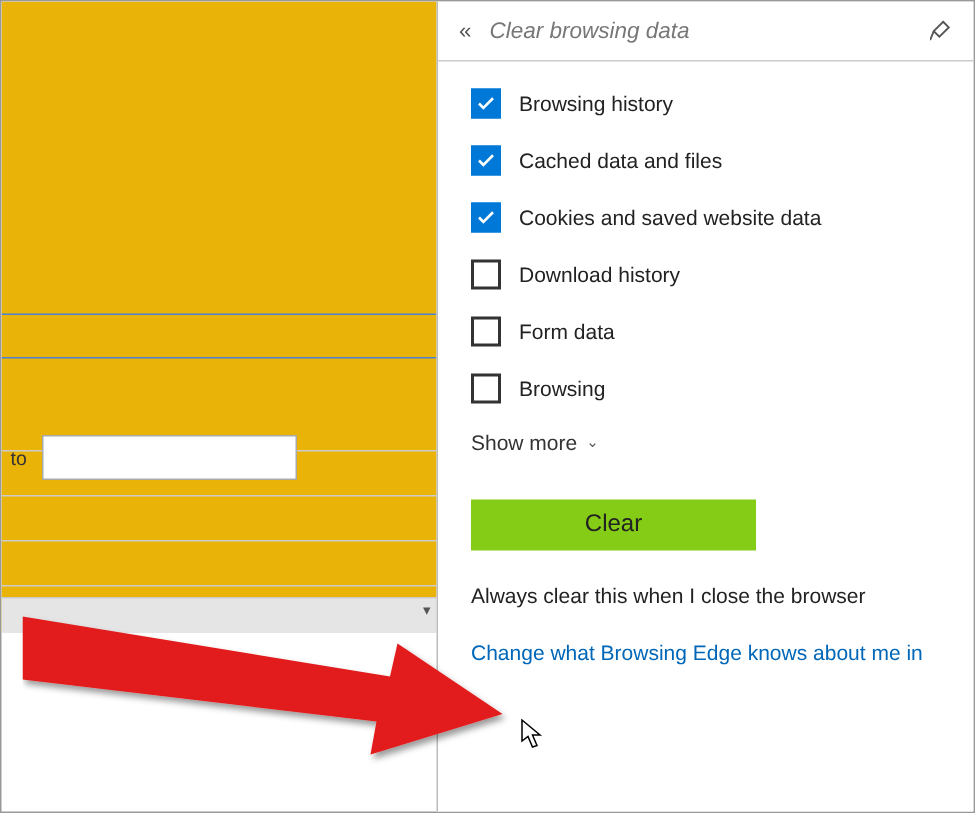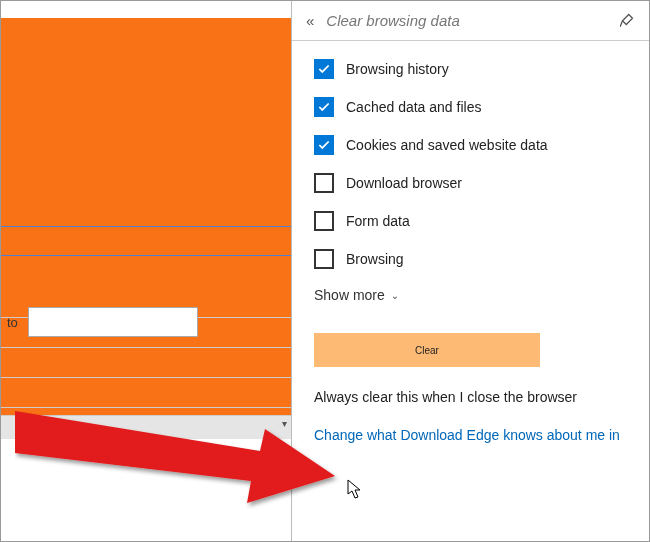--- a/index.html
+++ b/index.html
@@ -1,18 +1,18 @@
 <!DOCTYPE html>
 <html><head>
   <meta charset="utf-8">
   <style>
     * { box-sizing: border-box; margin: 0; padding: 0; font-family: "Segoe UI", sans-serif; }
     body { width: 650px; height: 542px; background: #fff; position: relative; overflow: hidden; border: 1px solid #999; }
 
-    .left-area { position: absolute; left: 0; top: 17px; width: 292px; height: 421px; background: #f97316; }
+    .left-area { position: absolute; left: 0; top: 0; width: 292px; height: 421px; background: #eab308; }
     .left-area .blue-lines { position: absolute; left: 0; top: 208px; width: 100%; height: 30px; border-top: 1px solid #4a82d8; border-bottom: 1px solid #4a82d8; }
     .left-area .table-lines { position: absolute; left: 0; top: 270px; width: 100%; }
     .left-area .table-lines .row { height: 30px; border-bottom: 1px solid #ccc; }
     .left-area .input-row { position: absolute; left: 6px; bottom: 102px; display: flex; align-items: center; gap: 10px; }
     .left-area .input-row .to-label { font-size: 13px; color: #333; }
     .left-area .input-row .to-input { width: 170px; height: 30px; border: 1px solid #aaa; background: #fff; }
     .left-area .bottom-bar { position: absolute; left: 0; bottom: 0; width: 100%; height: 24px; background: #e5e5e5; border-top: 1px solid #ccc; }
     .left-area .bottom-bar::after { content: "▾"; position: absolute; right: 6px; top: 2px; font-size: 10px; color: #555; }
 
     .panel { position: absolute; right: 0; top: 0; width: 358px; height: 542px; background: #fff; border-left: 1px solid #bbb; display: flex; flex-direction: column; }
@@ -27,21 +27,21 @@
     .check-row { display: flex; align-items: center; gap: 12px; margin-bottom: 18px; cursor: pointer; }
     .check-box { width: 20px; height: 20px; border: 2px solid #333; display: flex; align-items: center; justify-content: center; flex-shrink: 0; }
     .check-box.checked { background: #0078d7; border-color: #0078d7; }
     .check-box.checked svg { display: block; }
     .check-box svg { display: none; }
     .check-label { font-size: 14px; color: #222; }
 
     .show-more { margin-top: 6px; font-size: 14px; color: #333; cursor: pointer; display: flex; align-items: center; gap: 6px; }
     .show-more .chev { font-size: 10px; color: #555; }
 
-    .clear-btn { margin-top: 30px; width: 226px; height: 34px; background: #fdba74; border: none; font-size: 10px; color: #222; cursor: pointer; }
+    .clear-btn { margin-top: 30px; width: 190px; height: 34px; background: #84cc16; border: none; font-size: 16px; color: #222; cursor: pointer; }
 
     .always-label { margin-top: 22px; font-size: 14px; color: #222; }
 
     .toggle-row { margin-top: 10px; display: flex; align-items: center; gap: 12px; }
     .toggle { width: 44px; height: 20px; border-radius: 10px; background: #0078d7; position: relative; cursor: pointer; }
     .toggle .knob { position: absolute; right: 3px; top: 3px; width: 14px; height: 14px; border-radius: 50%; background: #fff; }
     .toggle-label { font-size: 14px; color: #222; }
 
     .link-row { margin-top: 22px; font-size: 14px; color: #0067b8; cursor: pointer; }
 
@@ -103,21 +103,21 @@
             <path d="M4 12 L9 17 L20 6" stroke="#fff" stroke-width="3" fill="none"></path>
           </svg>
       </div>
       <span class="check-label">Cookies and saved website data</span>
     </div>
 
     <div class="check-row">
       <div class="check-box">
         
       </div>
-      <span class="check-label">Download browser</span>
+      <span class="check-label">Download history</span>
     </div>
 
     <div class="check-row">
       <div class="check-box">
         
       </div>
       <span class="check-label">Form data</span>
     </div>
 
     <div class="check-row">
@@ -130,21 +130,21 @@
     <div class="show-more">
       <span>Show more</span>
       <span class="chev">⌄</span>
     </div>
 
     <button class="clear-btn">Clear</button>
 
     <div class="always-label">Always clear this when I close the browser</div>
 
 
-    <div class="link-row">Change what Download Edge knows about me in</div>
+    <div class="link-row">Change what Browsing Edge knows about me in</div>
   </div>
 </div>
 
 <svg class="arrow" width="330" height="120">
   <defs>
     <filter id="ds" x="-20%" y="-20%" width="140%" height="140%">
       <feDropShadow dx="2" dy="3" stdDeviation="2" flood-opacity="0.4"></feDropShadow>
     </filter>
   </defs>
   <polygon points="0,20 0,62 236,90 232,112 320,85 250,38 245,60" fill="#e21b1b" filter="url(#ds)"></polygon>

